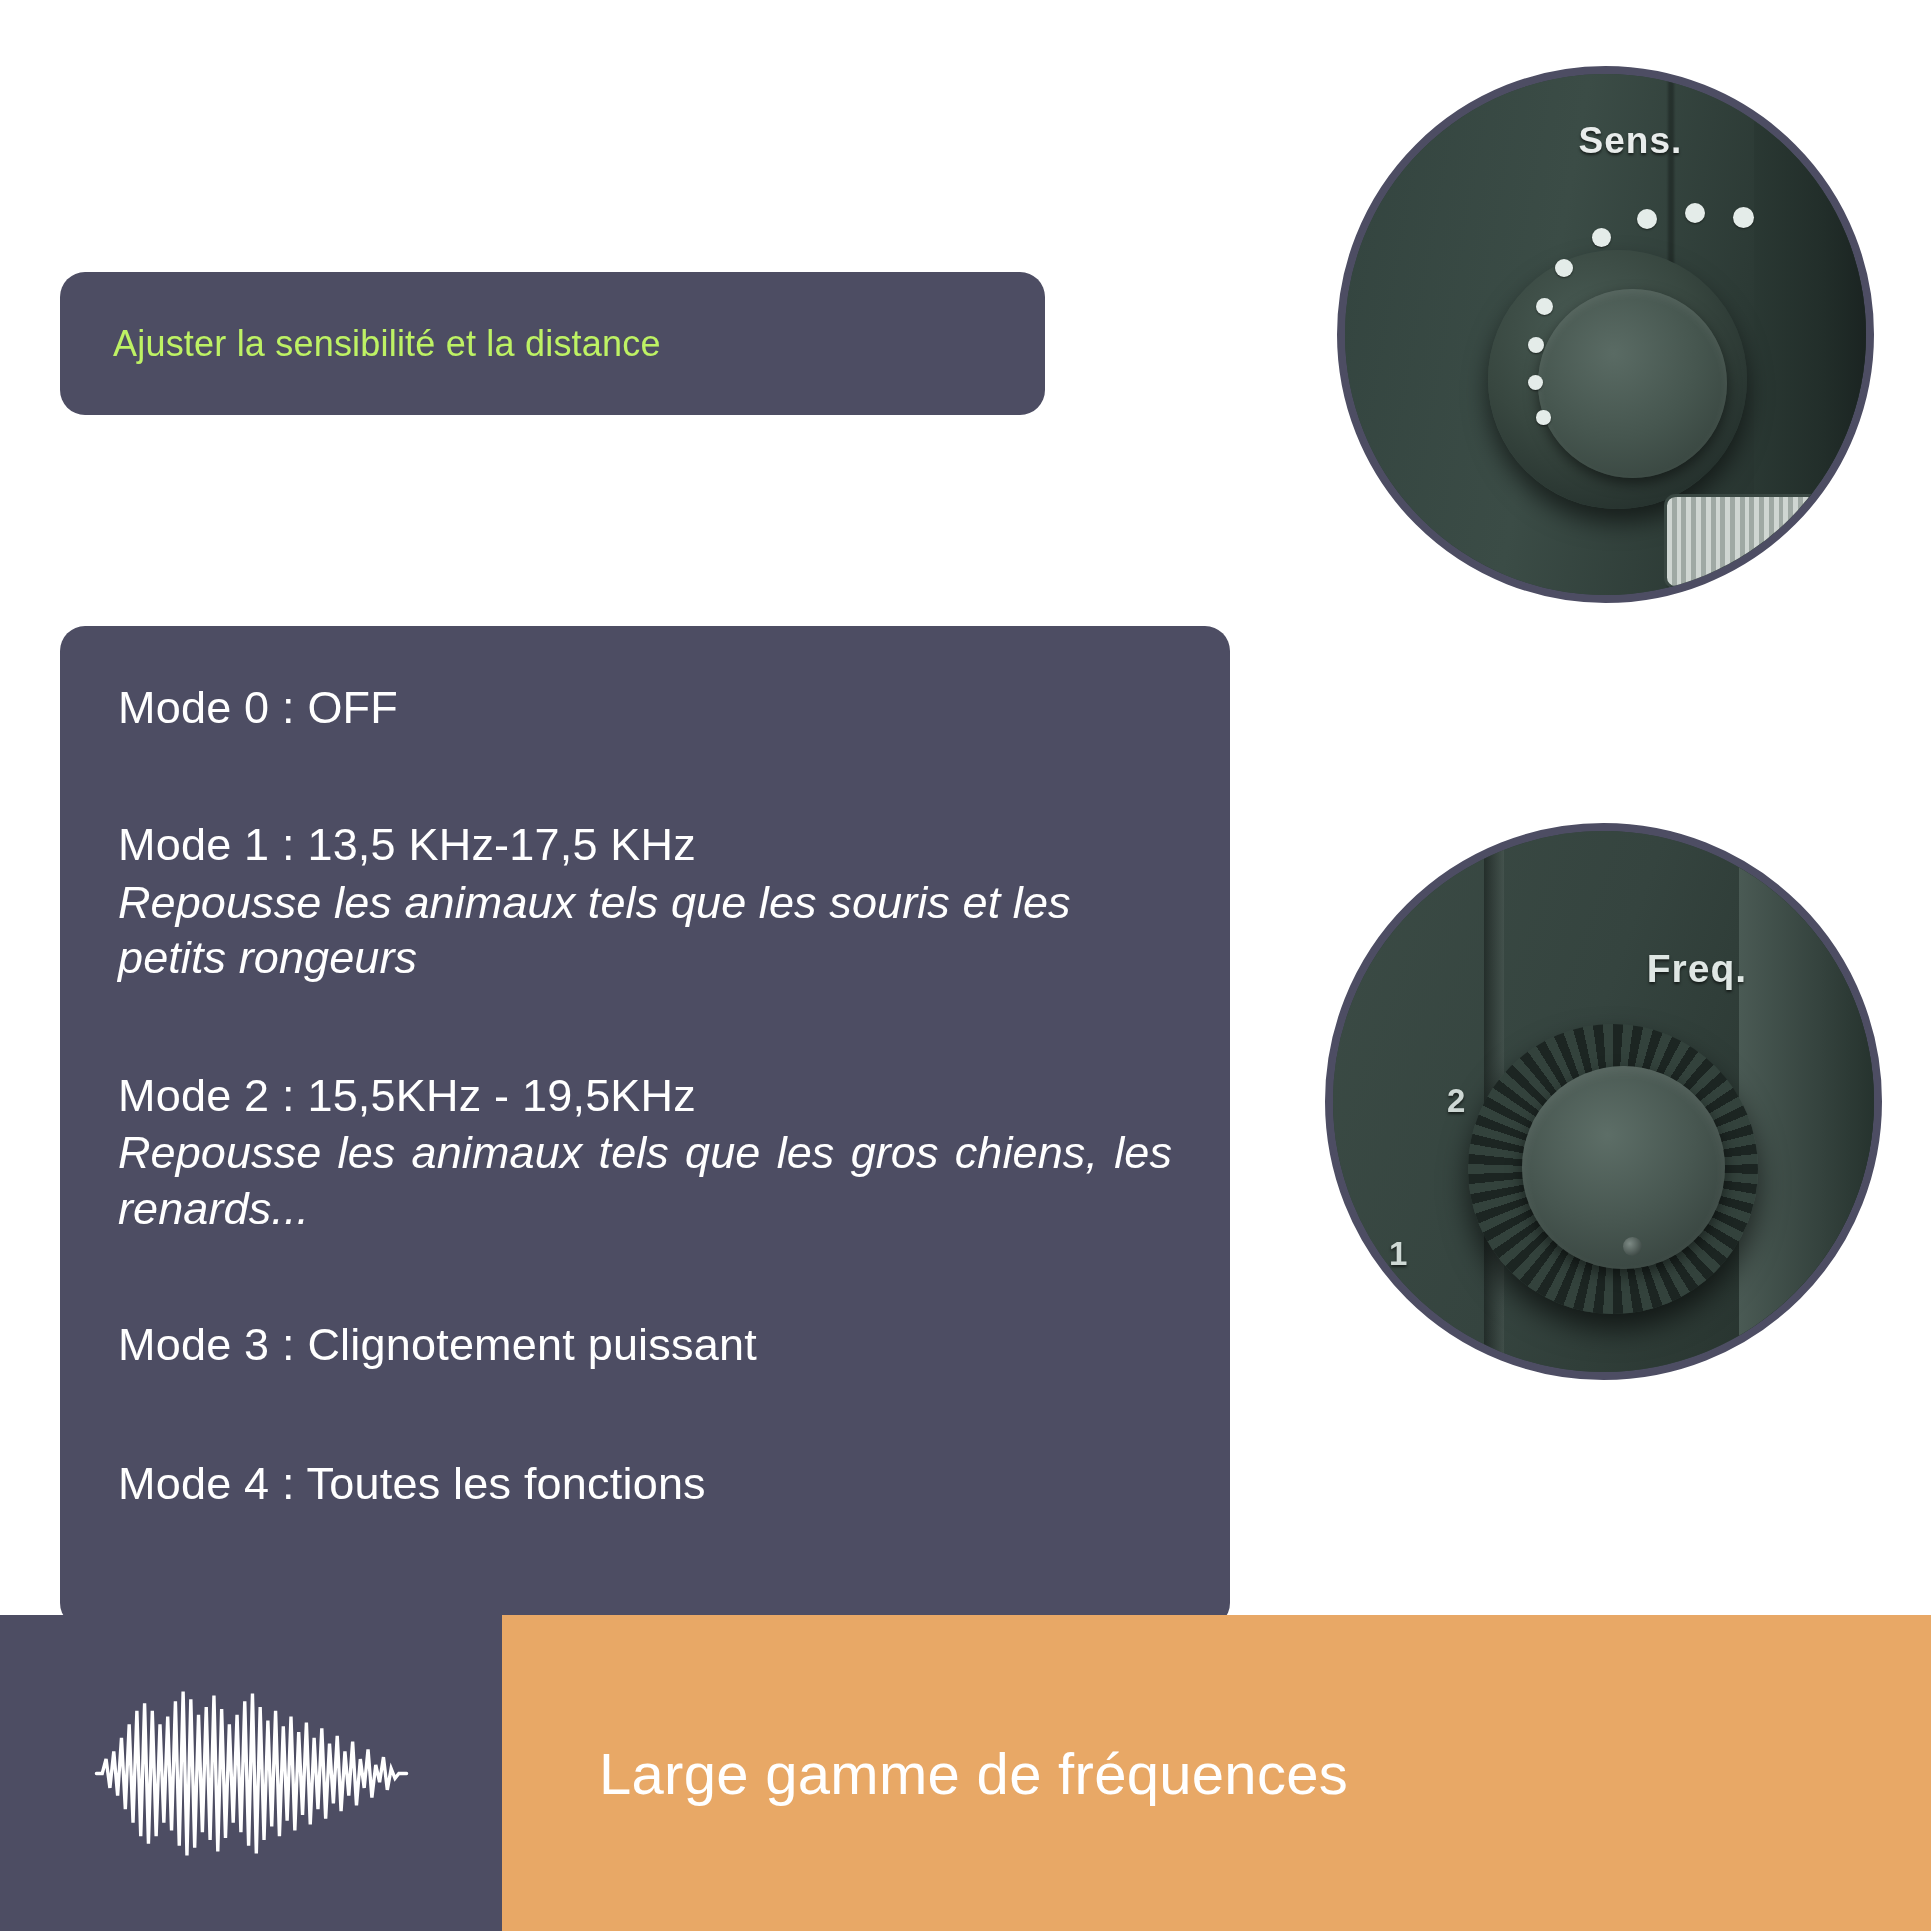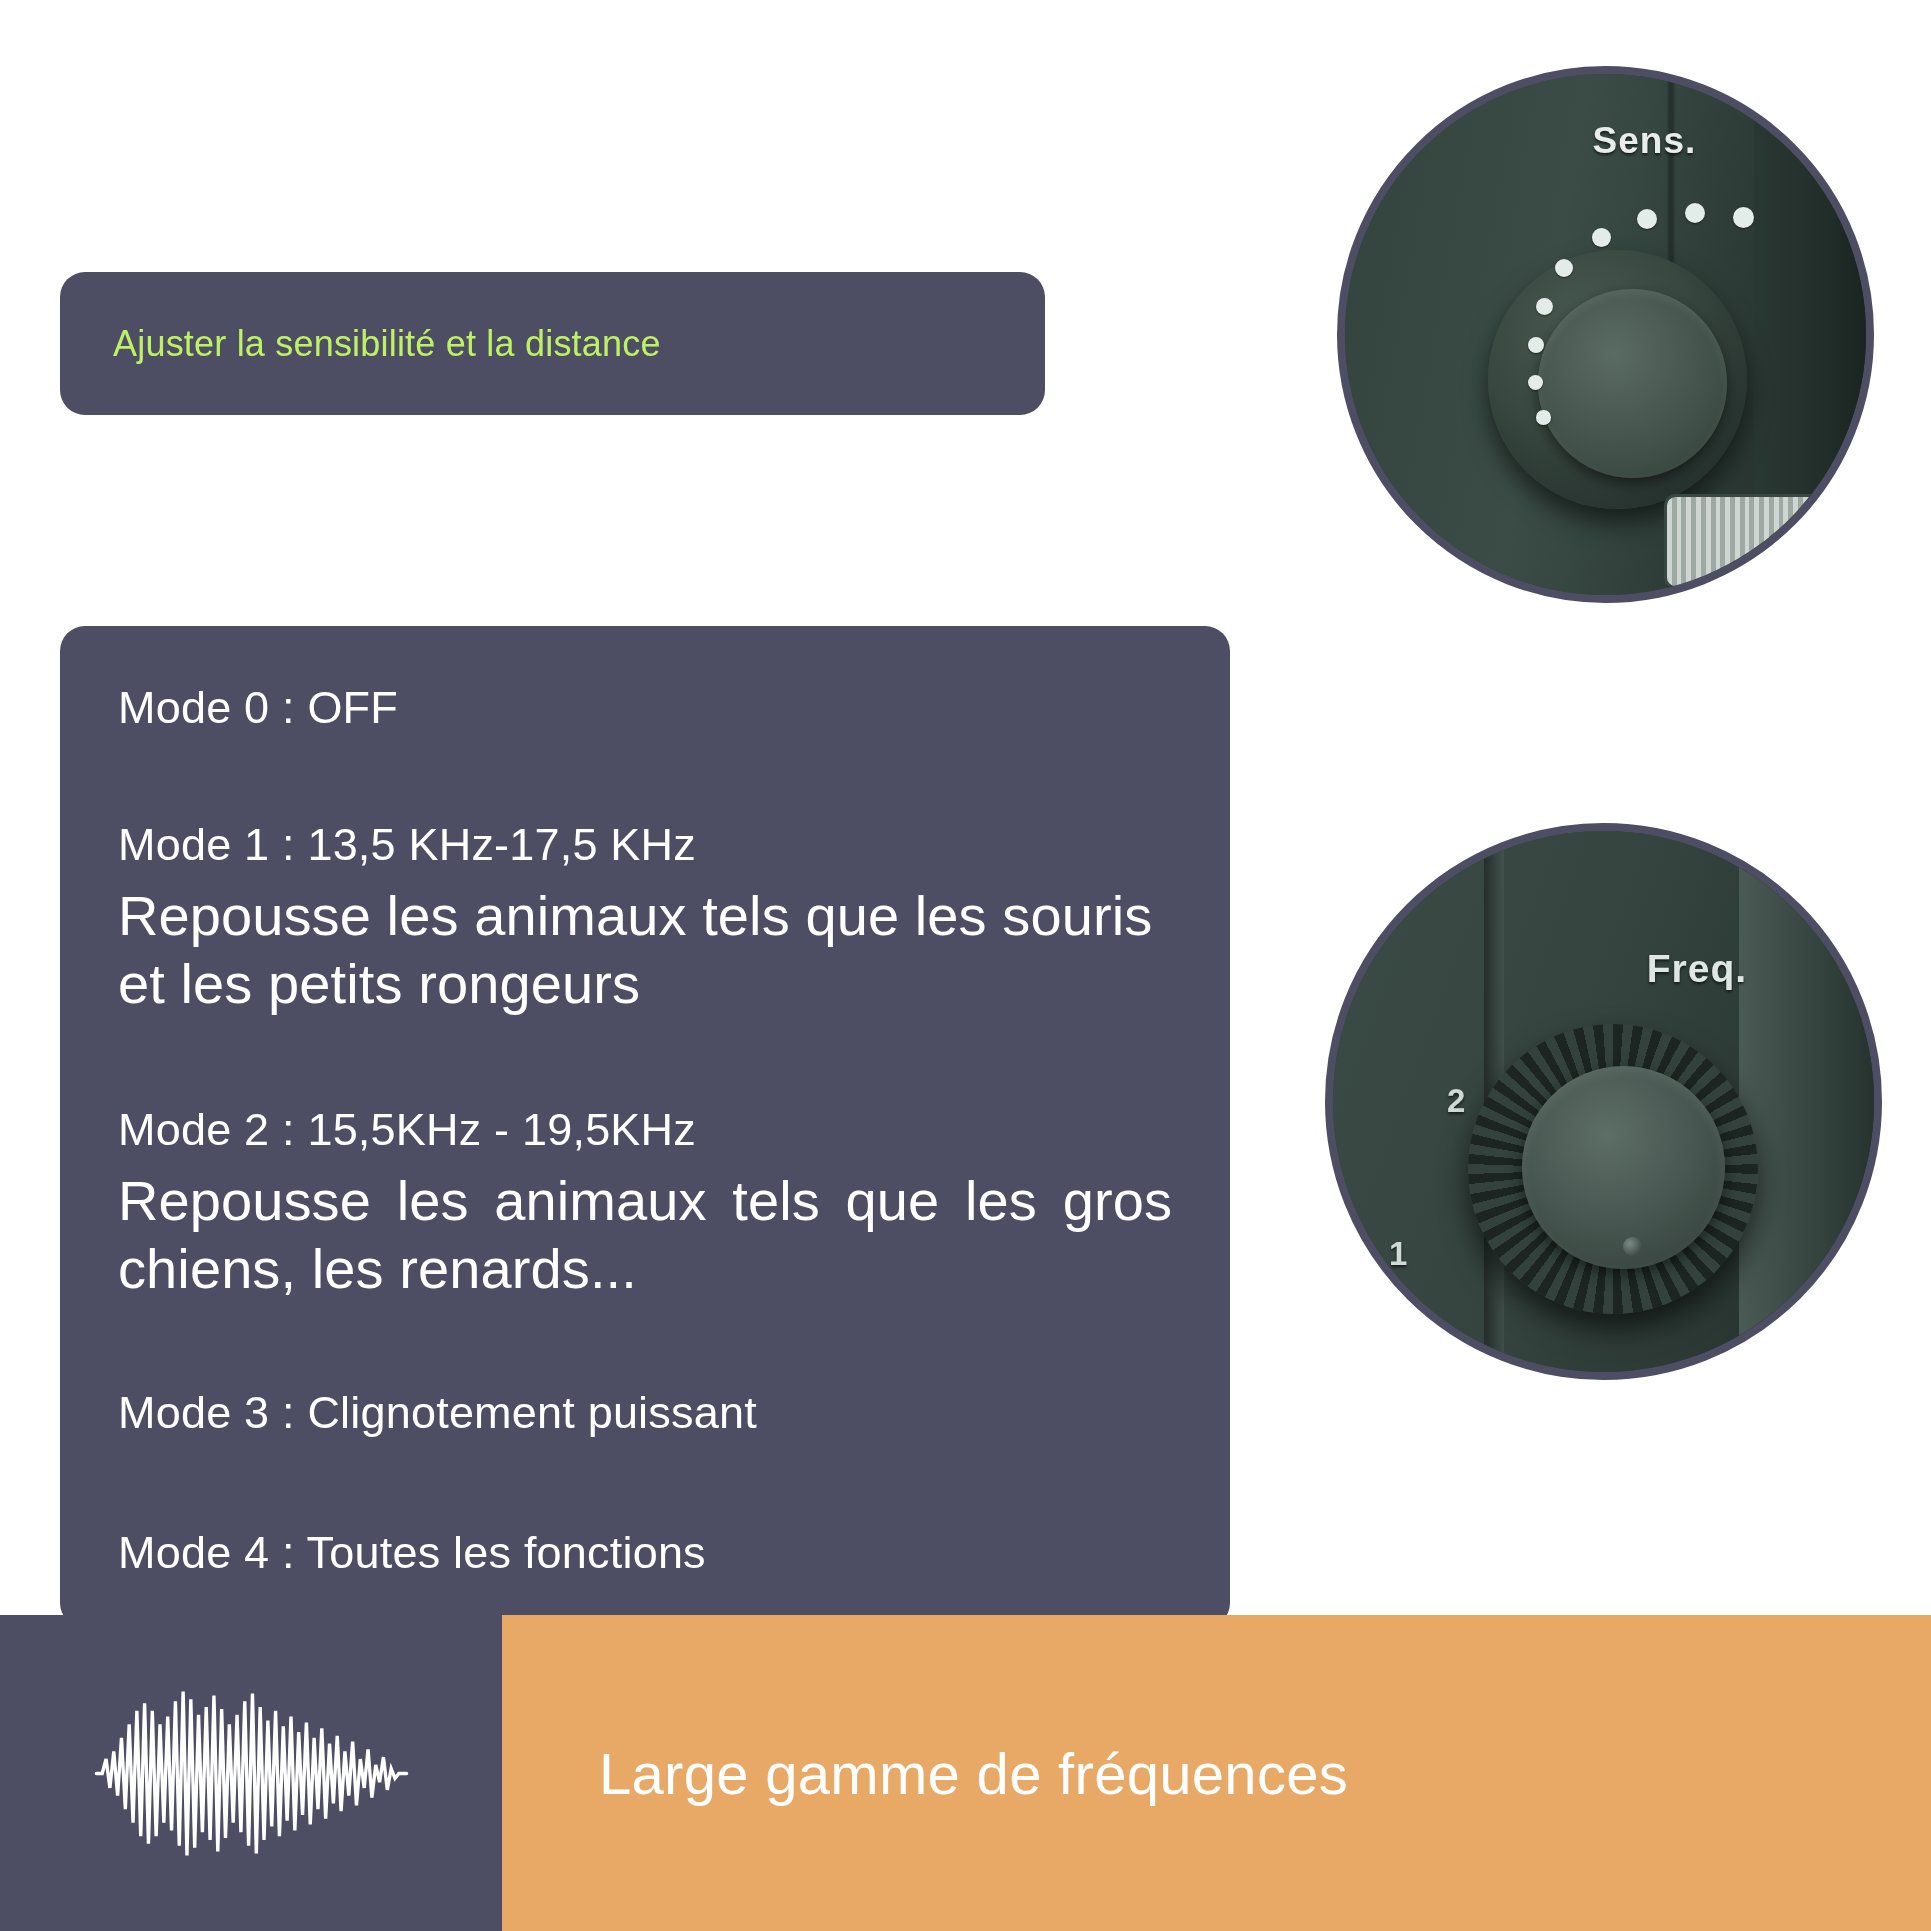--- a/index.html
+++ b/index.html
@@ -62,24 +62,25 @@
   .mode-block:last-child {
     margin-bottom: 9px;
   }
   .mode-head {
     font-size: 45px;
     line-height: 1.25;
     letter-spacing: 0.2px;
     white-space: nowrap;
   }
   .mode-desc {
-    font-size: 56px;
+    font-size: 45px;
     line-height: 1.23;
     letter-spacing: 0.1px;
-    margin-top: 8px;
+    margin-top: 1px;
+    font-style: italic;
   }
   .mode-desc.justify {
     text-align: justify;
     text-align-last: left;
   }
   .mode-block.m0 { margin-bottom: 81px; }
   .mode-block.m1 { margin-bottom: 83px; }
   .mode-block.m2 { margin-bottom: 81px; }
   .mode-block.m3 { margin-bottom: 83px; }
 
@@ -131,21 +132,20 @@
   .sens-label {
     position: absolute;
     left: 50%;
     top: 46px;
     transform: translateX(-26%);
     color: #e8eceb;
     font-size: 37px;
     font-weight: bold;
     letter-spacing: 1px;
     text-shadow: 0 1.9px 2.9px rgba(0,0,0,0.6);
-    margin-left: 14px;
   }
   .sens-knob {
     position: absolute;
     left: 143px;
     top: 176px;
     width: 259px;
     height: 259px;
     border-radius: 50%;
     background:
       radial-gradient(circle at 38% 32%, #4a5c55 0%, #384740 45%, #26322e 78%, #18211e 100%);

